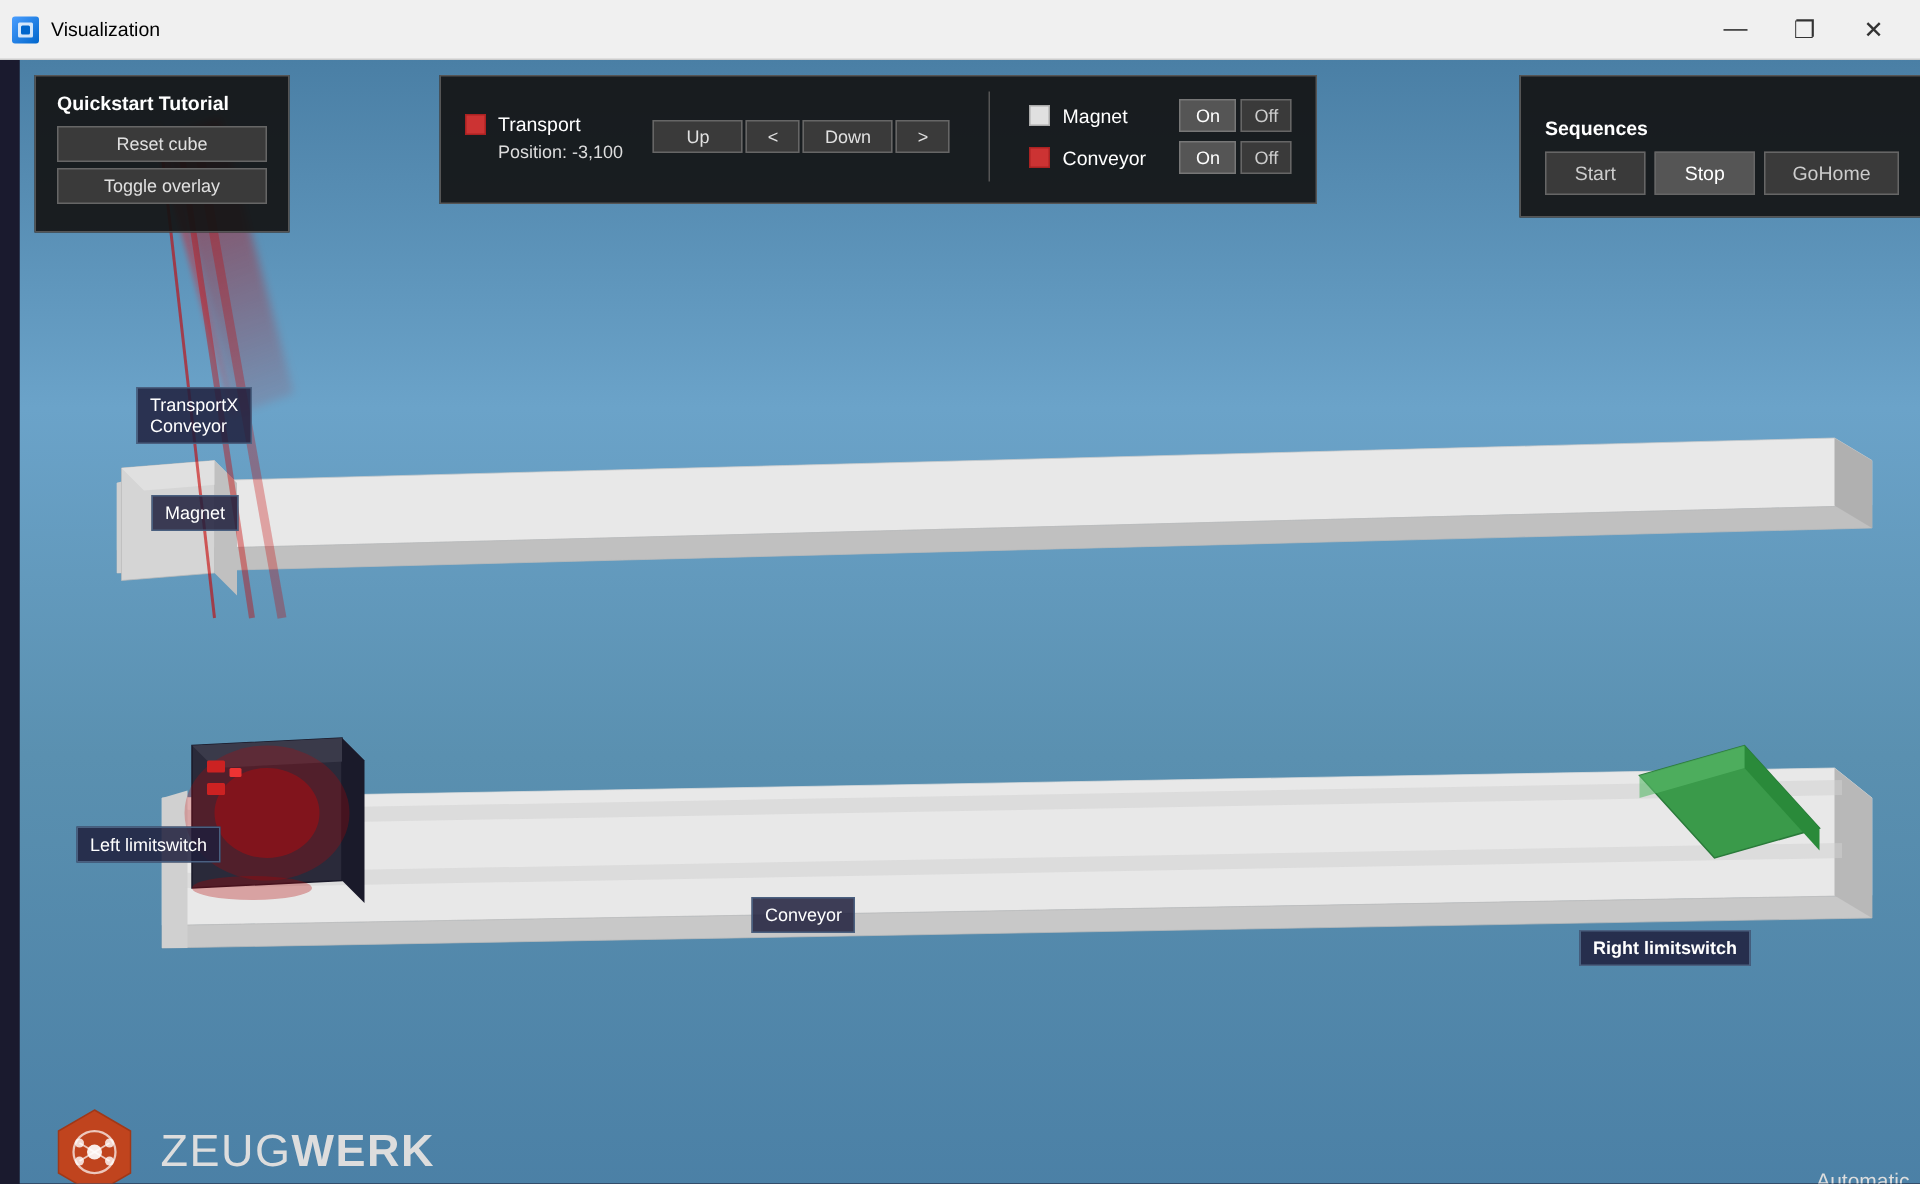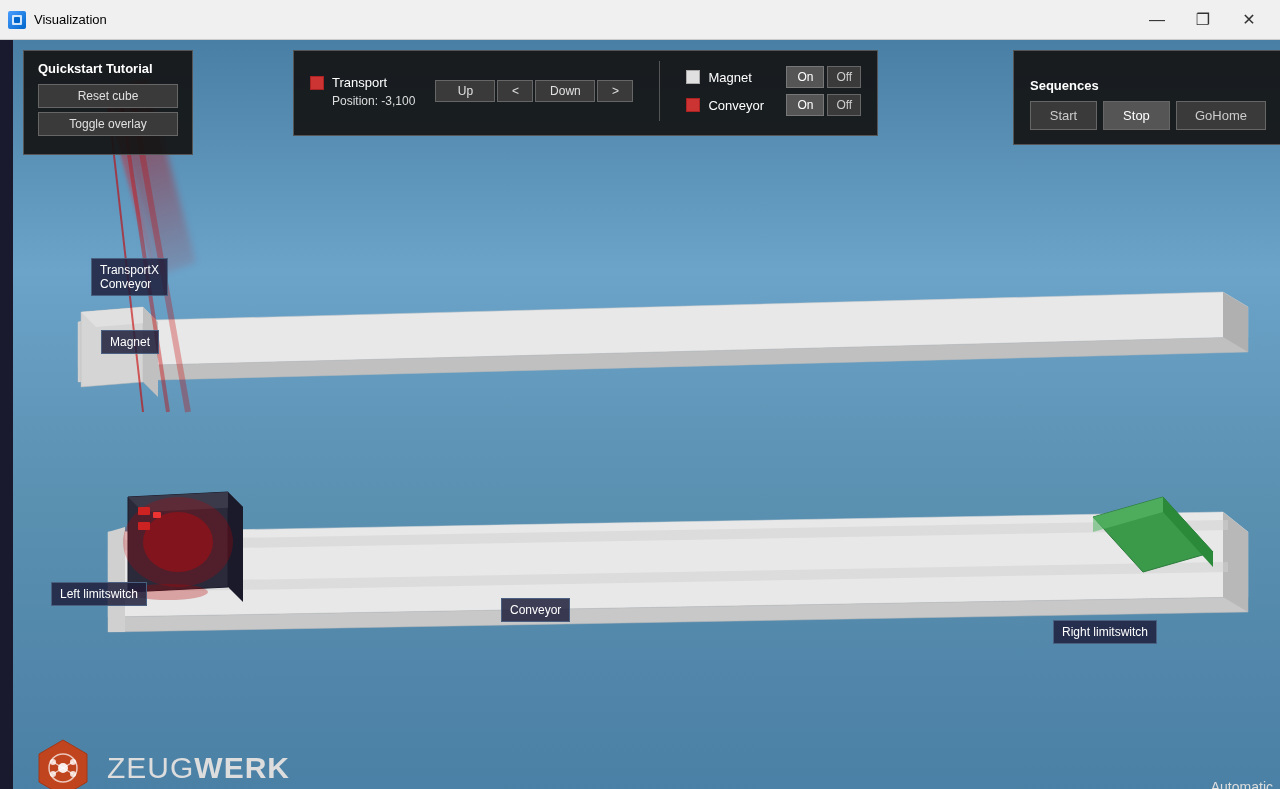--- a/index.html
+++ b/index.html
@@ -278,30 +278,31 @@
 
     .label-transport {
       top: 218px;
       left: 78px;
     }
     .label-magnet {
       top: 290px;
       left: 88px;
     }
     .label-left-limit {
-      top: 542px;
+      top: 511px;
       left: 38px;
     }
     .label-conveyor {
       top: 558px;
       left: 488px;
     }
     .label-right-limit {
       top: 580px;
       left: 1040px;
+      font-weight: bold;
     }
 
     
     .branding {
       position: absolute;
       bottom: 15px;
       left: 20px;
       display: flex;
       align-items: center;
       gap: 14px;

